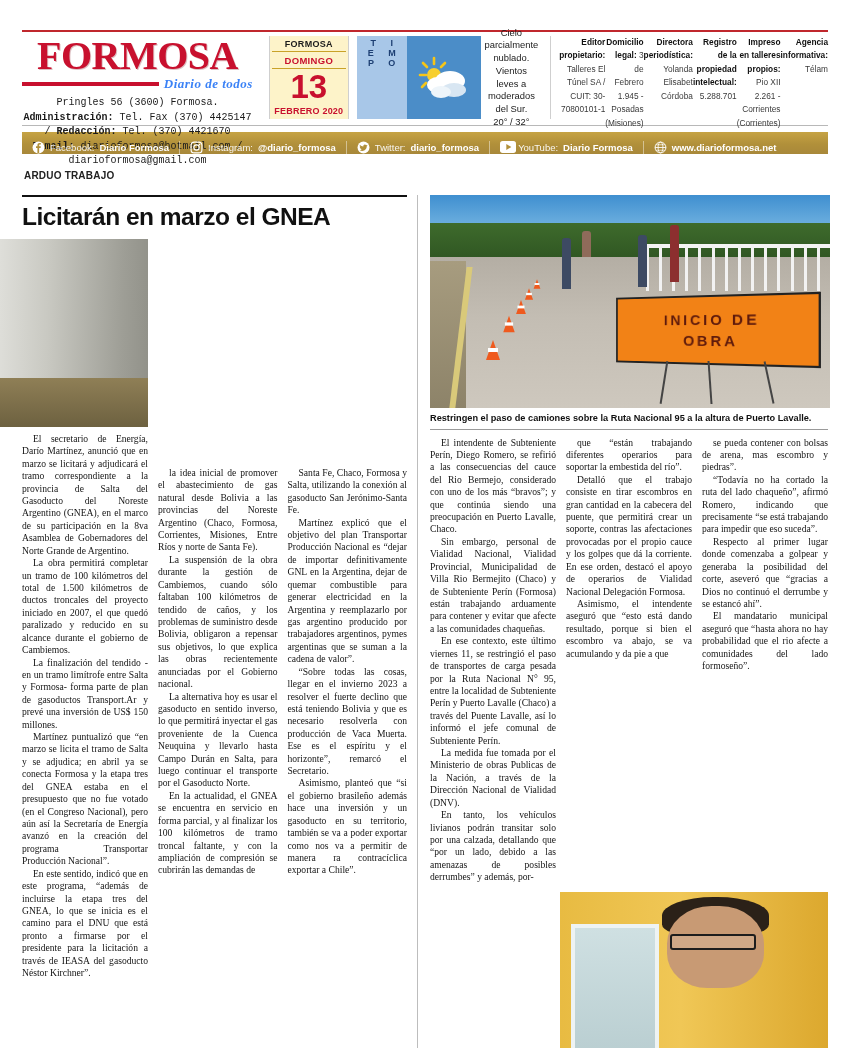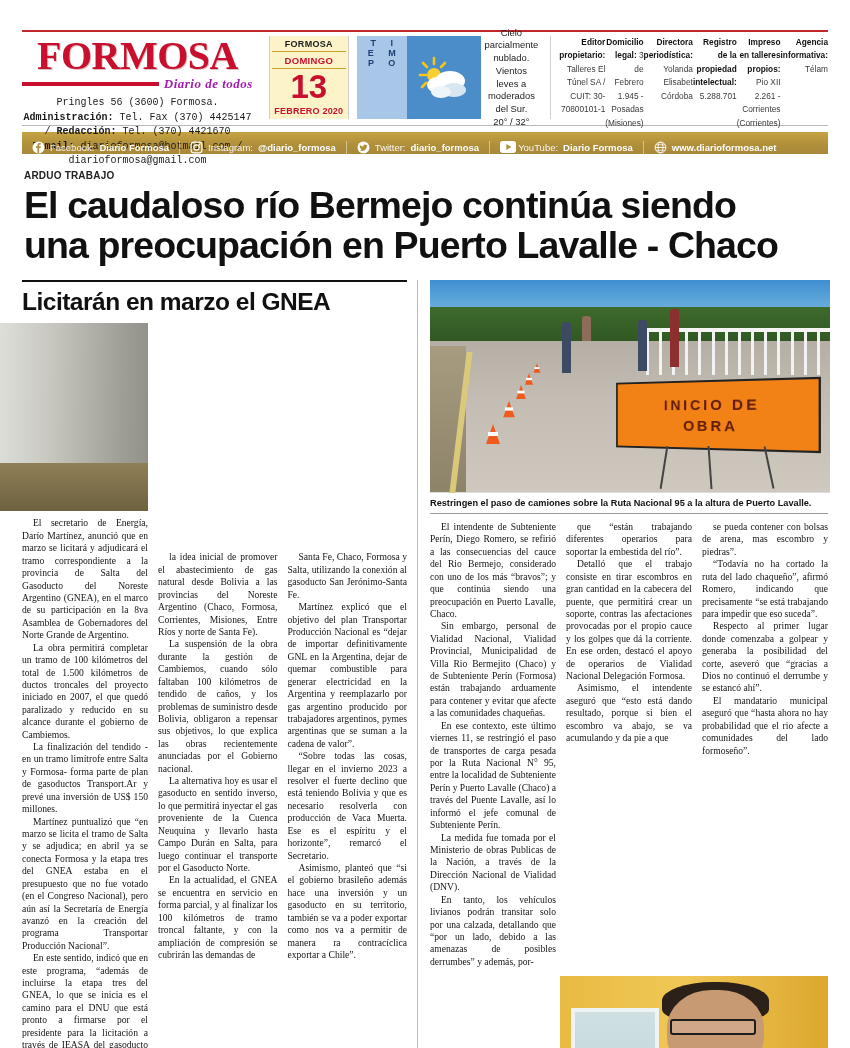--- a/index.html
+++ b/index.html
@@ -25,21 +25,21 @@
   .logo-word {
     font-family: "Liberation Serif", serif;
     font-weight: bold; font-size: 40px; letter-spacing: -0.5px;
     color: #c8102e; line-height: 0.98; text-align:center;
     text-shadow: 1px 1px 0 rgba(120,0,10,.25);
   }
   .logo-sub-row { display:flex; align-items:center; gap:5px; margin-top:1px; }
   .logo-rule { flex:1; height:4px; background:#c8102e; }
   .logo-sub {
     font-family: "Liberation Serif", serif; font-weight: bold; font-style: italic;
-    font-size: 13px; color: #a21caf; letter-spacing:.5px;
+    font-size: 13px; color: #3b82f6; letter-spacing:.5px;
   }
   .mh-contact { text-align:center; font-size:10px; color:#1b1b1b; line-height:1.45; margin-top:4px;font-family:Liberation Mono, monospace; }
   .mh-contact b { font-weight:bold; }
 
   .mh-date {
     width: 84px; border-left:1px solid #cfcfcf; border-right:1px solid #cfcfcf;
     margin: 0 8px; background:#fdf3c9; padding:3px 2px;
     display:flex; flex-direction:column; align-items:center; justify-content:space-between;
   }
   .mh-date .city { font-size:9px; font-weight:bold; color:#1b1b1b; letter-spacing:.3px; padding-bottom:2px; border-bottom:1px solid #c9a227; width:100%; text-align:center;}
@@ -270,24 +270,20 @@
             <line x1="2" y1="12" x2="22" y2="12" stroke="#fff" stroke-width="1.6"></line>
             <line x1="3.6" y1="7" x2="20.4" y2="7" stroke="#fff" stroke-width="1.3"></line>
             <line x1="3.6" y1="17" x2="20.4" y2="17" stroke="#fff" stroke-width="1.3"></line>
           </svg>
       </span>
       <span class="val">www.diarioformosa.net</span>
     </div>
   </div>
 
   <div class="kicker">ARDUO TRABAJO</div>
-  <div class="headline">
-    <span class="l2">El caudaloso río Bermejo continúa siendo</span>
-    <span class="l2">una preocupación en Puerto Lavalle - Chaco</span>
-  </div>
 
   <div class="main">
 
     <div class="left-block">
       <div class="rule-thick"></div>
       <div class="subhead">Licitarán en marzo el GNEA</div>
 
       <div class="cols-3">
         <div class="col w126">
           <div class="photo ph-top">

